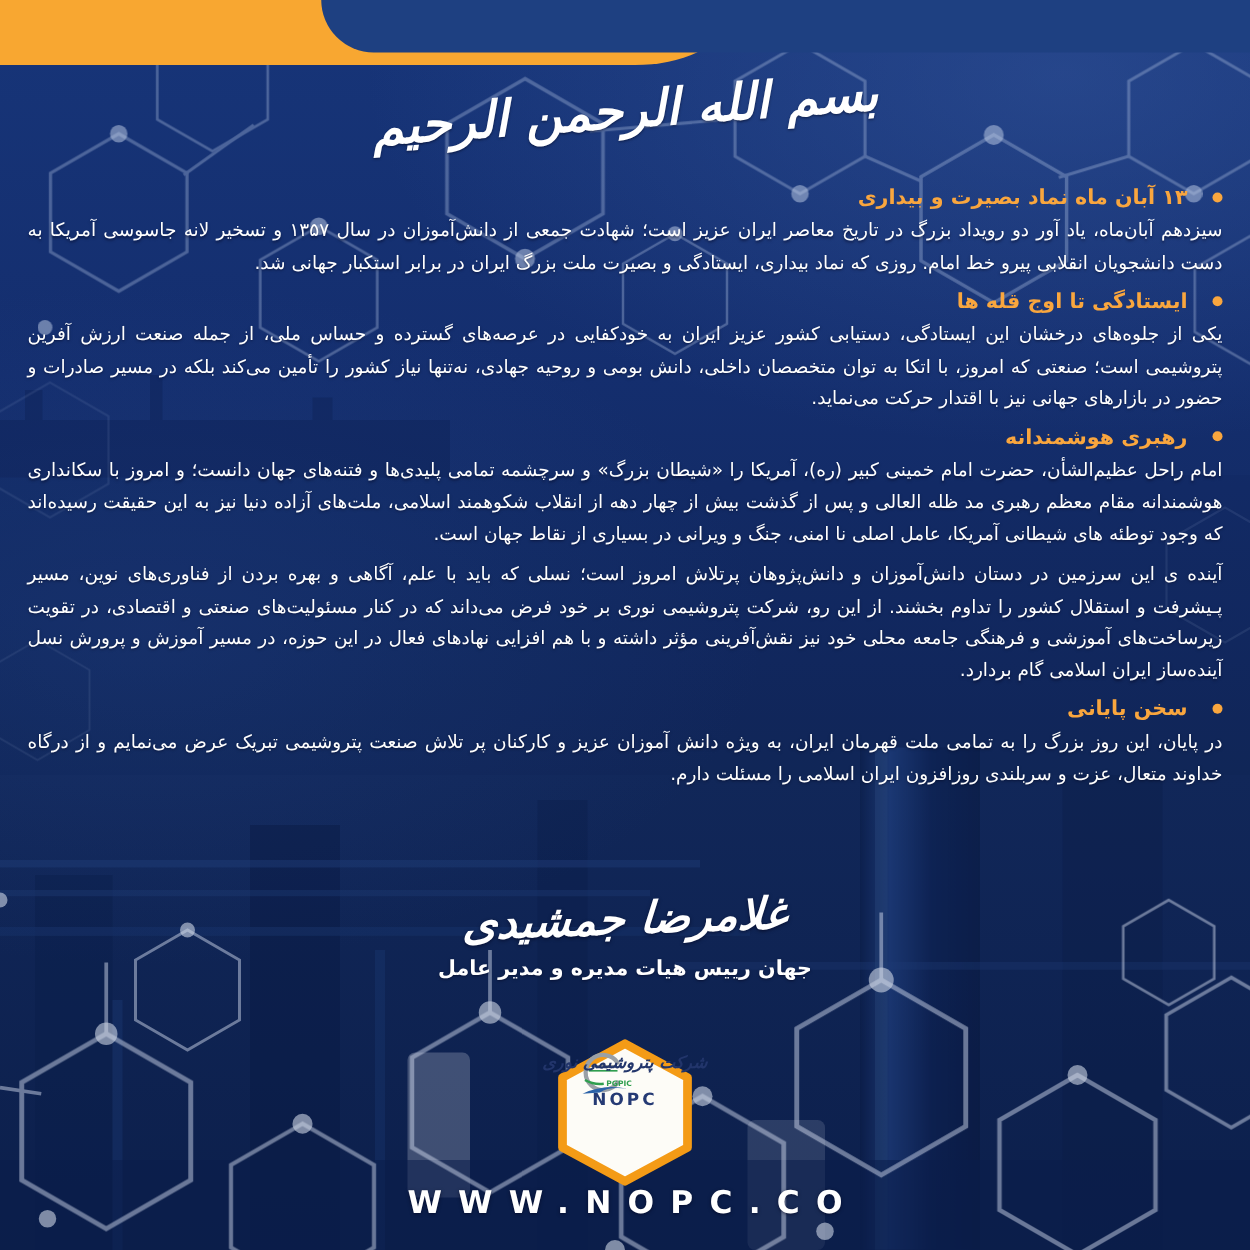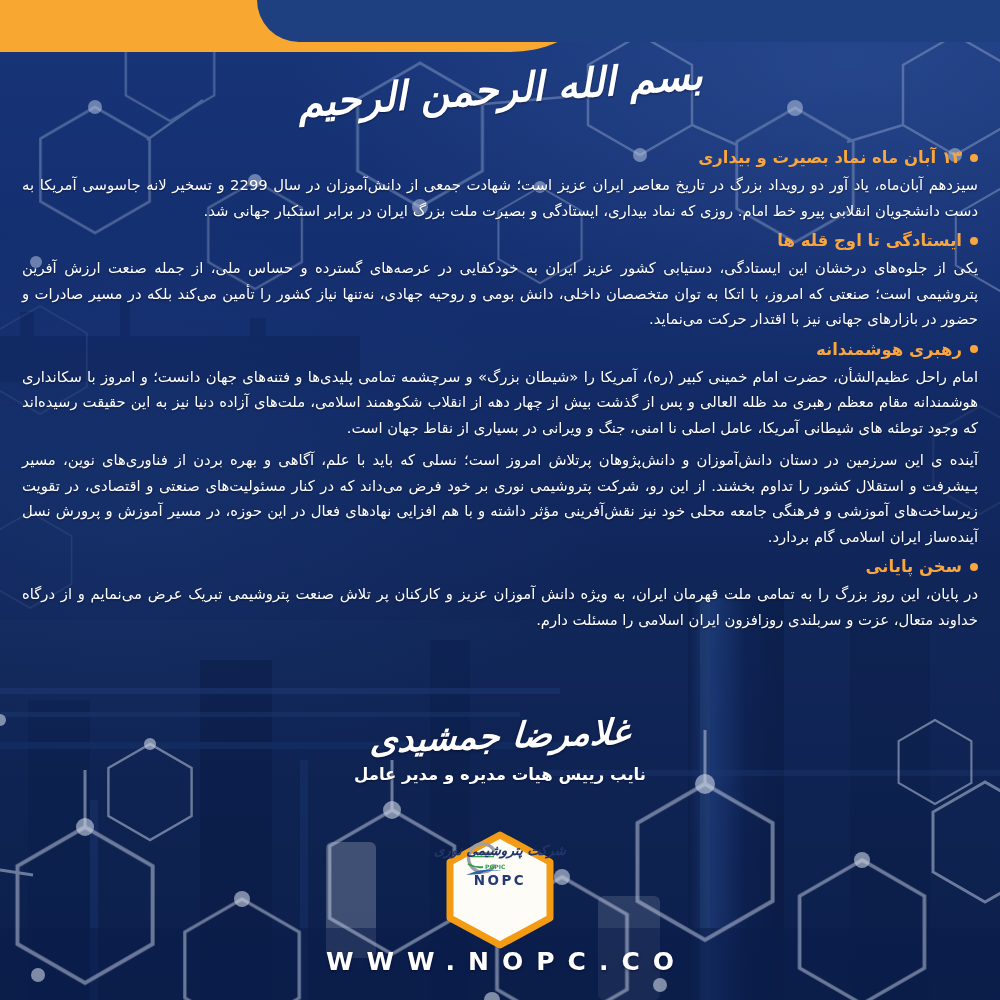--- a/index.html
+++ b/index.html
@@ -18,21 +18,21 @@
     border-bottom-right-radius:70px 34px;}
   .blue-bar{position:absolute;top:0;left:257px;right:0;height:42px;background:#1E4081;
     border-bottom-left-radius:44px;}
 
   .bismillah{position:absolute;top:66px;left:0;width:100%;text-align:center;color:#ffffff;
     font-size:40px;font-weight:bold;font-style:italic;transform:rotate(-4deg);
     text-shadow:0 1px 2px rgba(0,0,20,.45);direction:rtl;}
 
   .content{position:absolute;top:147px;left:22px;right:22px;direction:rtl;}
   .sec{margin:0 0 3px 0;}
-  .sec-head{display:flex;align-items:center;gap:8px;margin:0 0 4px 0;}
+  .sec-head{display:flex;align-items:center;gap:20px;margin:0 0 4px 0;}
   .dot{width:8px;height:8px;border-radius:50%;background:#F9A63E;flex:0 0 auto;}
   .sec-head h2{margin:0;font-size:16.5px;line-height:21px;color:#F9A63E;font-weight:bold;}
   .sec p{margin:0 0 7px 0;color:#ffffff;font-size:14.8px;line-height:25.5px;
     text-align:justify;text-shadow:0 1px 2px rgba(0,0,25,.5);}
 
   .sig{position:absolute;top:716px;left:0;width:100%;text-align:center;color:#fff;direction:rtl;}
   .sig-name{font-size:35px;font-weight:bold;font-style:italic;transform:rotate(-2deg) skewX(-6deg);
     text-shadow:0 1px 3px rgba(0,0,25,.55);}
   .sig-title{margin-top:9px;font-size:16.5px;font-weight:bold;text-shadow:0 1px 2px rgba(0,0,25,.5);}
 
@@ -161,21 +161,21 @@
 
   <div class="bismillah">بسم الله الرحمن الرحیم</div>
 
   <div class="content">
 
     <div class="sec">
       <div class="sec-head">
         <span class="dot"></span>
         <h2>۱۳ آبان ماه نماد بصیرت و بیداری</h2>
       </div>
-      <p>سیزدهم آبان‌ماه،  یاد آور دو رویداد بزرگ در تاریخ معاصر ایران عزیز است؛ شهادت جمعی از دانش‌آموزان در سال 2299 و تسخیر لانه جاسوسی آمریکا به دست دانشجویان انقلابی پیرو خط امام. روزی که نماد بیداری، ایستادگی و بصیرت ملت بزرگ ایران در برابر استکبار جهانی شد.</p>
+      <p>سیزدهم آبان‌ماه،  یاد آور دو رویداد بزرگ در تاریخ معاصر ایران عزیز است؛ شهادت جمعی از دانش‌آموزان در سال ۱۳۵۷ و تسخیر لانه جاسوسی آمریکا به دست دانشجویان انقلابی پیرو خط امام. روزی که نماد بیداری، ایستادگی و بصیرت ملت بزرگ ایران در برابر استکبار جهانی شد.</p>
     </div>
 
     <div class="sec">
       <div class="sec-head">
         <span class="dot"></span>
         <h2>ایستادگی تا اوج قله ها</h2>
       </div>
       <p>یکی از جلوه‌های درخشان این ایستادگی، دستیابی کشور عزیز ایران به خودکفایی در عرصه‌های گسترده و حساس ملی، از جمله صنعت ارزش آفرین پتروشیمی است؛ صنعتی که امروز، با اتکا به توان متخصصان داخلی، دانش بومی و روحیه جهادی، نه‌تنها نیاز کشور را تأمین می‌کند بلکه در مسیر صادرات و حضور در بازارهای جهانی نیز با اقتدار حرکت می‌نماید.</p>
     </div>
 
@@ -196,21 +196,21 @@
         <span class="dot"></span>
         <h2>سخن پایانی</h2>
       </div>
       <p>در پایان، این روز بزرگ را به تمامی ملت قهرمان ایران، به ویژه دانش آموزان عزیز و کارکنان پر تلاش صنعت پتروشیمی تبریک عرض می‌نمایم و از درگاه خداوند متعال، عزت و سربلندی روزافزون ایران اسلامی را مسئلت دارم.</p>
     </div>
 
   </div>
 
   <div class="sig">
     <div class="sig-name">غلامرضا جمشیدی</div>
-    <div class="sig-title">نایب رییس هیات مدیره و مدیر عامل</div>
+    <div class="sig-title">جهان رییس هیات مدیره و مدیر عامل</div>
   </div>
 
   <div class="badge">
     <svg viewBox="0 0 112 118" aria-hidden="true">
       <polygon points="56,4 106,31 106,87 56,114 6,87 6,31" fill="#fdfcf7" stroke="#F49B16" stroke-width="7" stroke-linejoin="round"></polygon>
     </svg>
     <div class="badge-inner">
       <svg width="52" height="38" viewBox="0 0 52 38" aria-hidden="true">
         <path d="M38 9 A14 14 0 1 0 38 25" fill="none" stroke="#9aa0a6" stroke-width="3.4" stroke-linecap="round"></path>
         <rect x="17" y="11" width="19" height="1.8" fill="#8b8f94"></rect>

